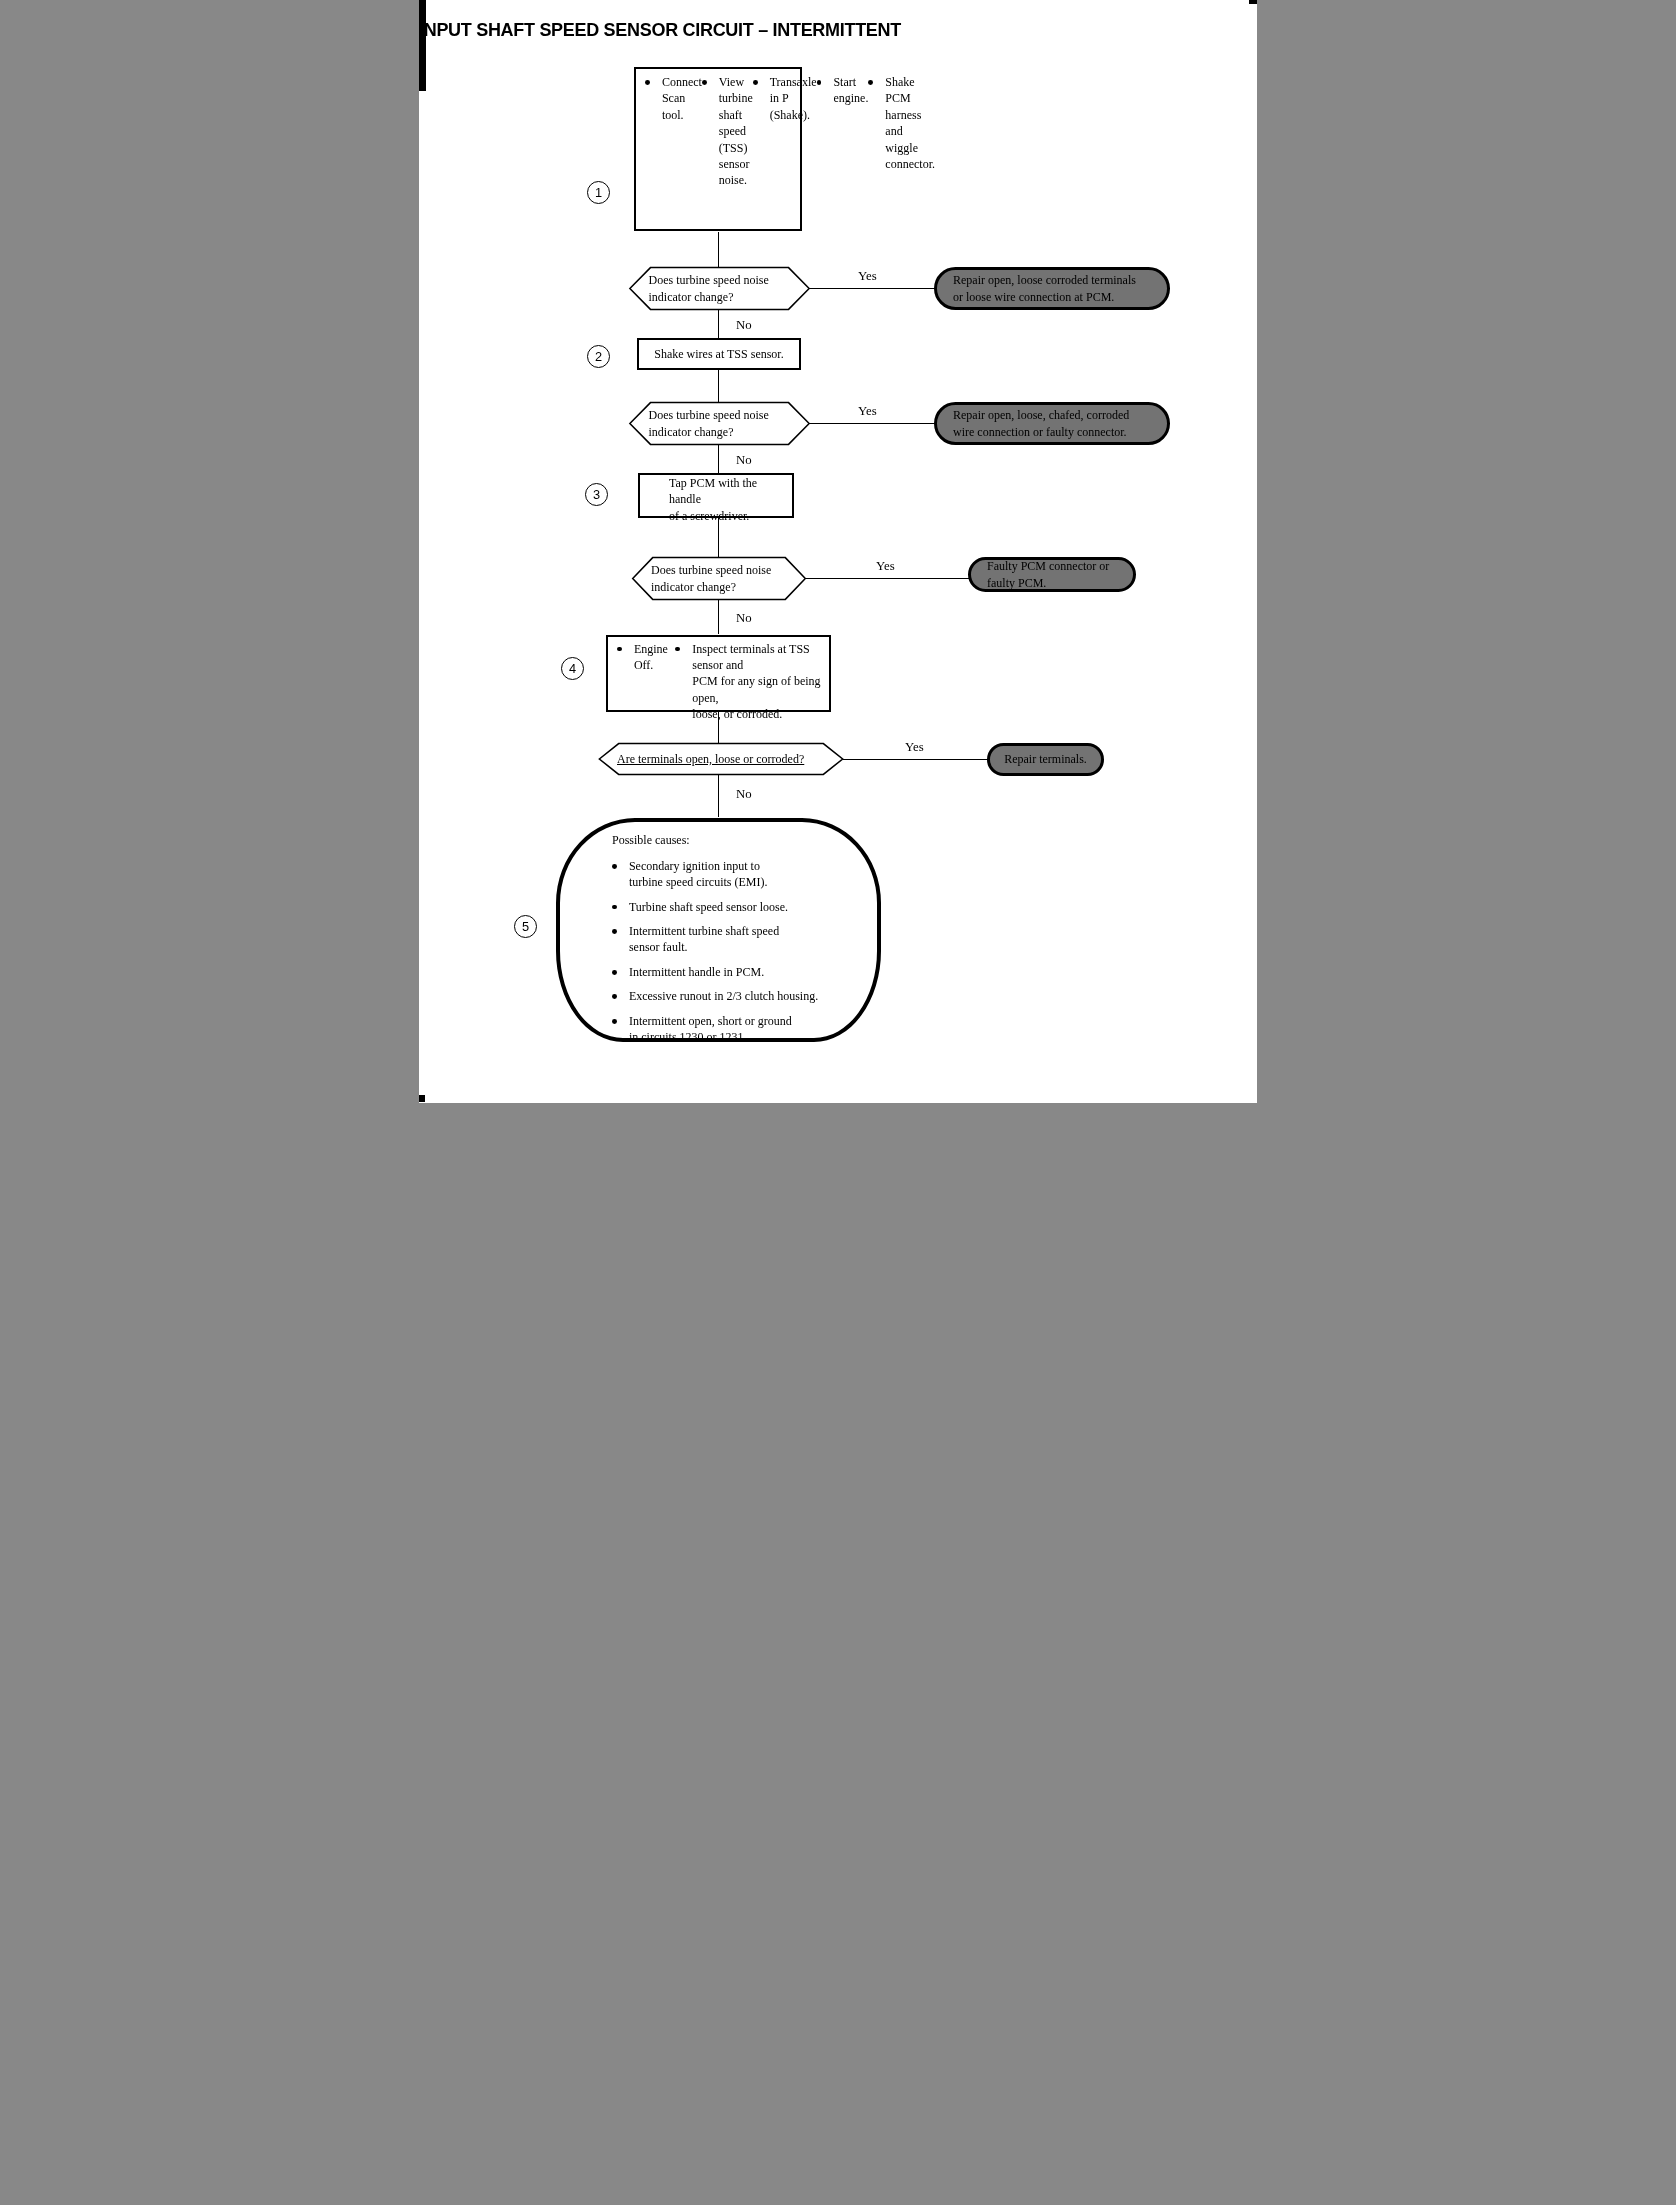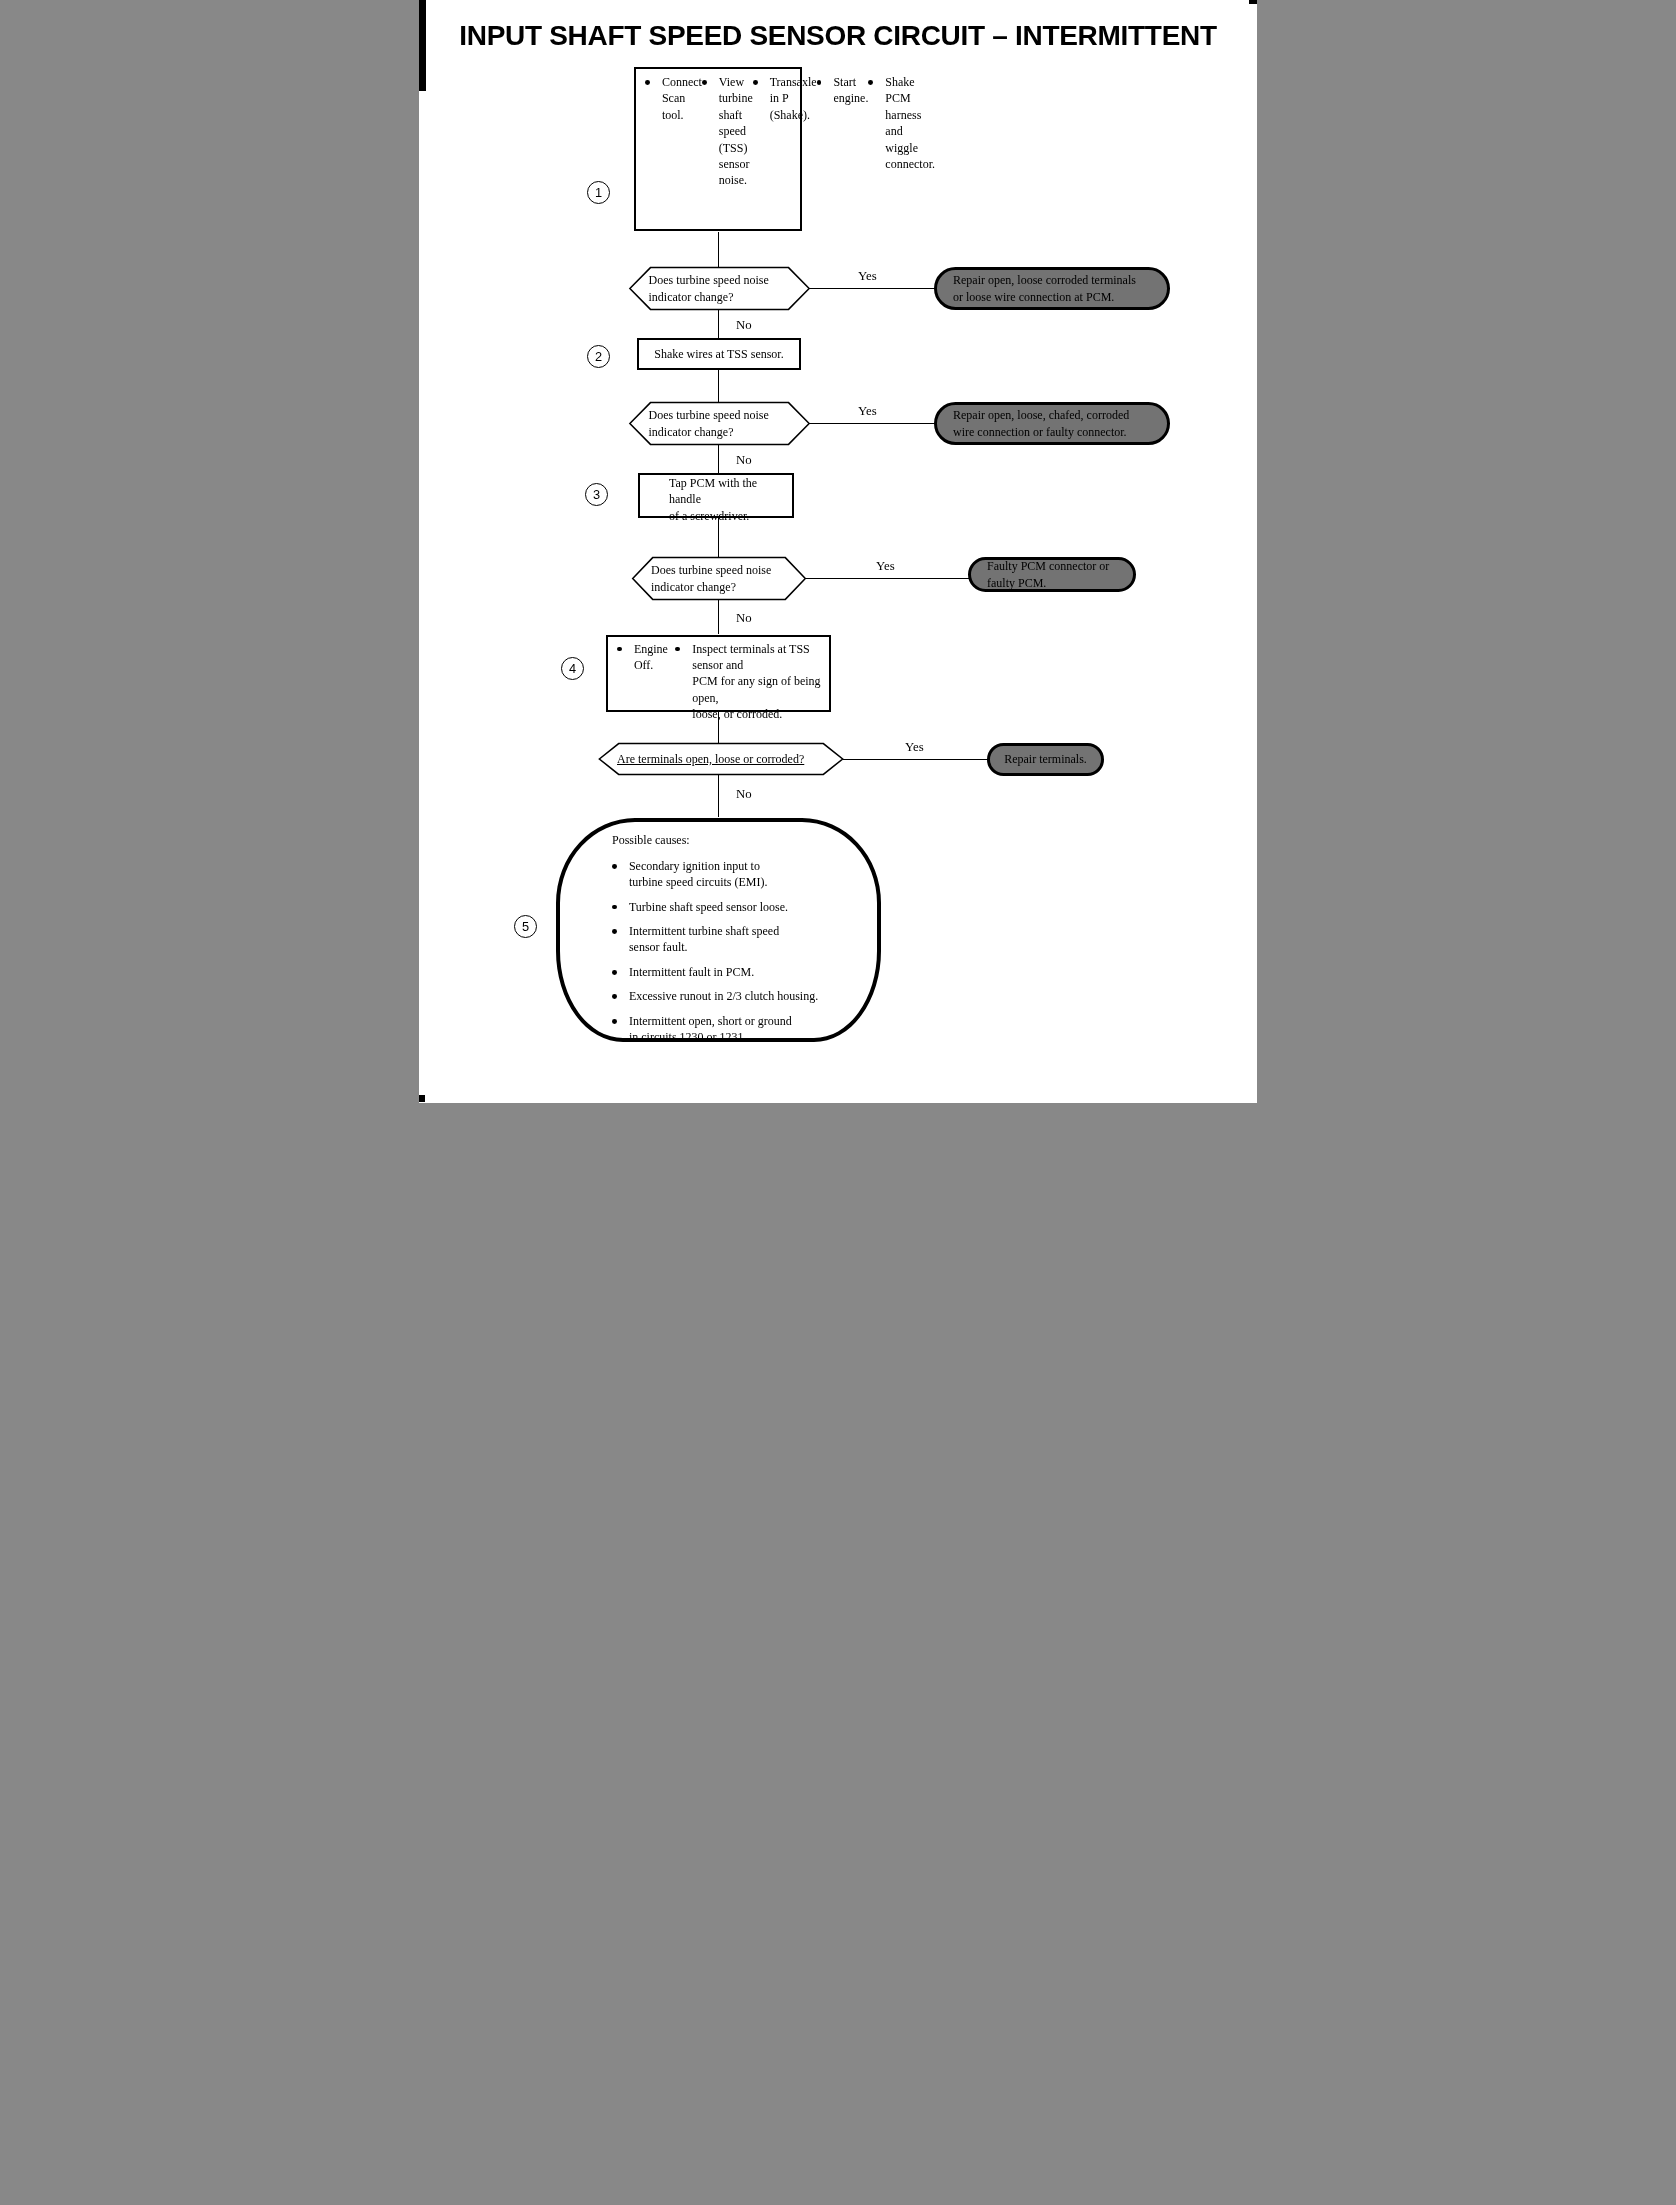--- a/index.html
+++ b/index.html
@@ -8,24 +8,23 @@
     width:838px;height:1103px;
     background:#ffffff;
     margin:0 auto;
     overflow:hidden;
     font-family:"Liberation Serif", serif;
     color:#000;
   }
   .abs{position:absolute;}
   .title{
     left:0;right:0;top:20px;
-    text-align:center;
     font-family:"Liberation Sans", sans-serif;
     font-weight:bold;
-    font-size:28px;
+    font-size:18px;
     letter-spacing:-0.3px;
     white-space:nowrap;
   }
   .flow-text{
     font-size:12px;
     line-height:16.4px;
     white-space:pre-line;
   }
   .process{
     border:2.4px solid #000;
@@ -256,21 +255,21 @@
         <div class="dot"></div>
         <div class="flow-text">Turbine shaft speed sensor loose.</div>
       </div>
     <div class="bullet-row">
         <div class="dot"></div>
         <div class="flow-text">Intermittent turbine shaft speed
 sensor fault.</div>
       </div>
     <div class="bullet-row">
         <div class="dot"></div>
-        <div class="flow-text">Intermittent fault in PCM.</div>
+        <div class="flow-text">Intermittent handle in PCM.</div>
       </div>
     <div class="bullet-row">
         <div class="dot"></div>
         <div class="flow-text">Excessive runout in 2/3 clutch housing.</div>
       </div>
     <div class="bullet-row">
         <div class="dot"></div>
         <div class="flow-text">Intermittent open, short or ground
 in circuits 1230 or 1231.</div>
       </div>

